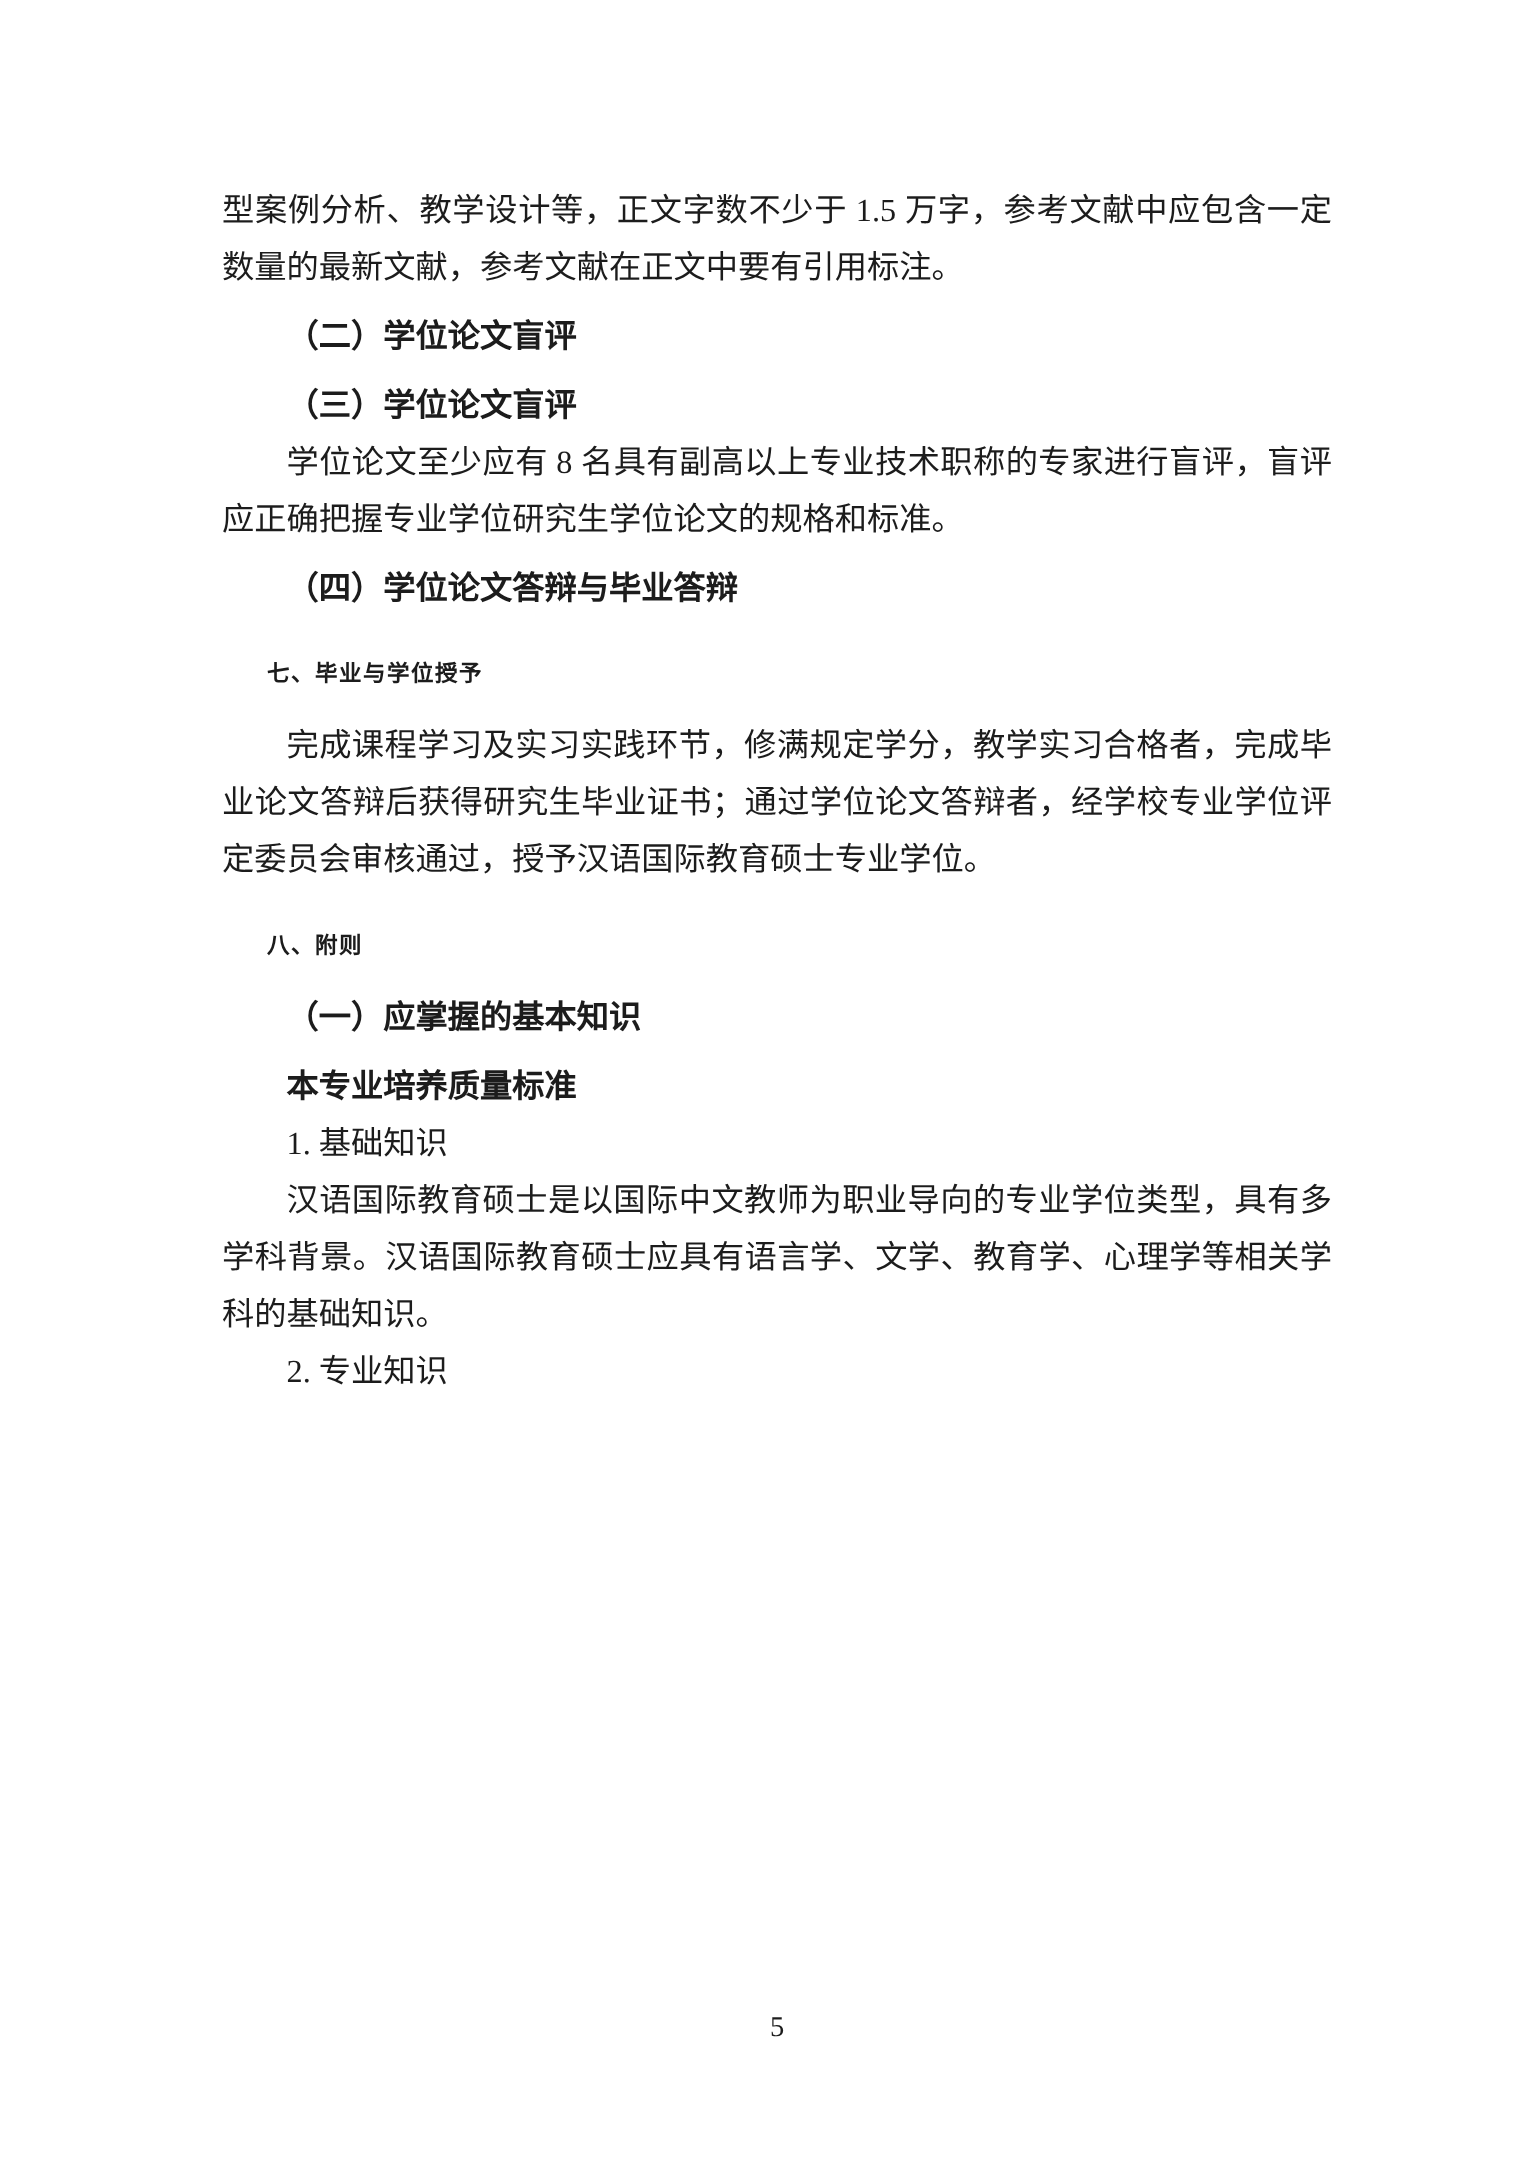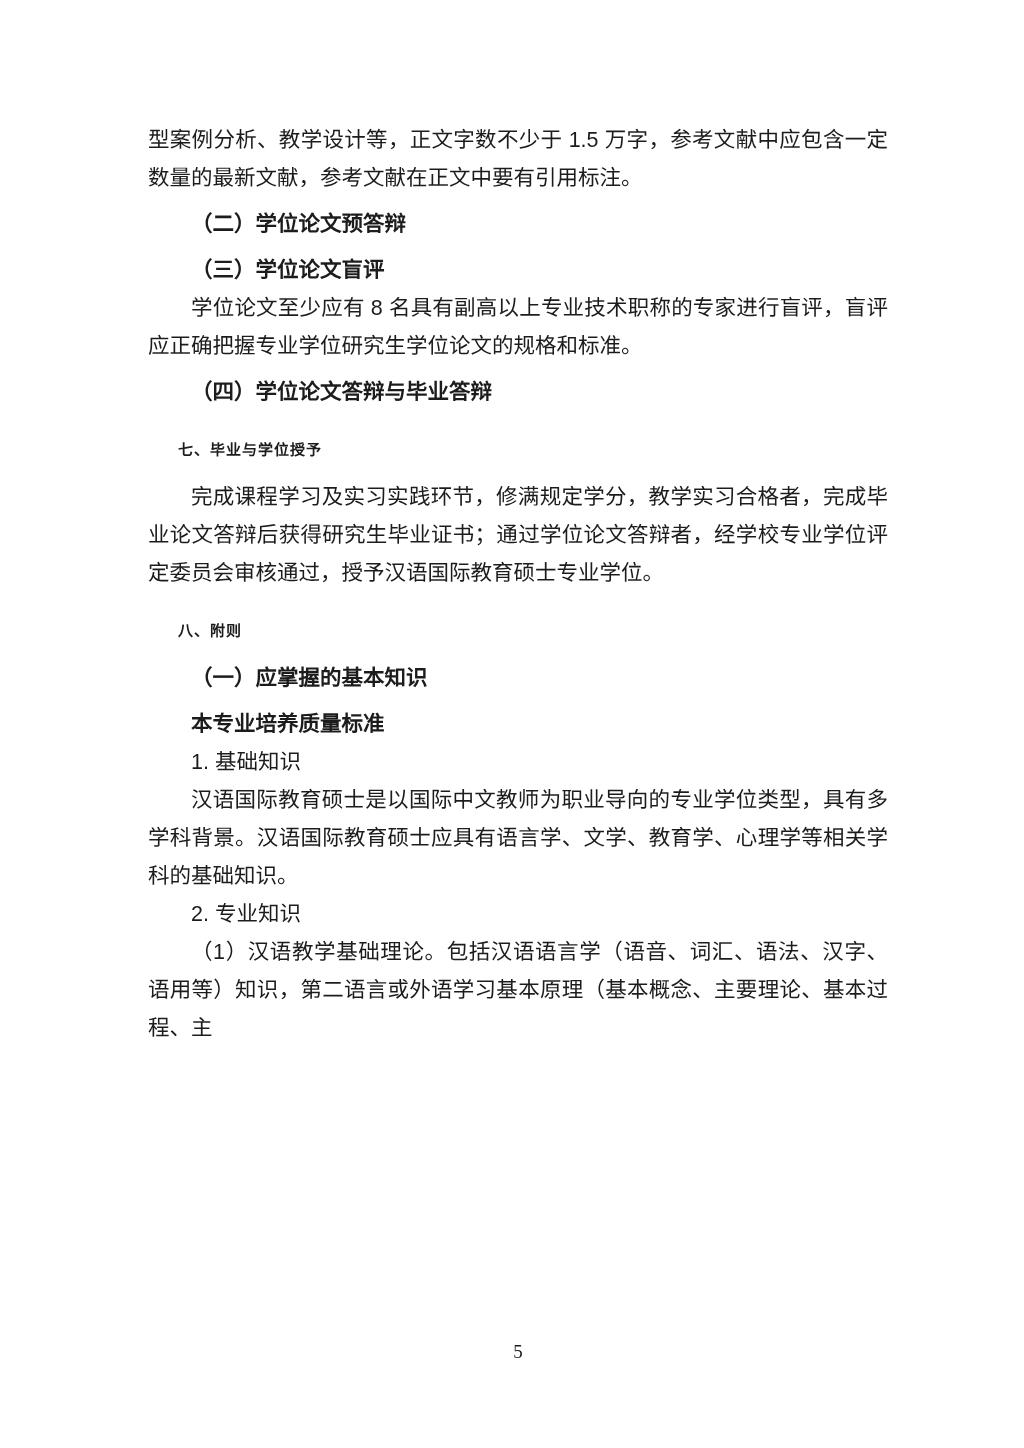--- a/index.html
+++ b/index.html
@@ -16,21 +16,21 @@
     color: #1c1c1c;
     overflow: hidden;
   }
   .content {
     position: absolute;
     left: 148px;
     top: 121px;
     width: 740px;
   }
   .body-para {
-    font-family: Liberation Sans, sans-serif;
+    font-family: Liberation Serif, serif;
     font-size: 21.5px;
     line-height: 38px;
     text-align: justify;
     text-justify: inter-character;
     text-indent: 2em;
     margin: 0;
   }
   .body-para.no-indent {
     text-indent: 0;
   }
@@ -64,35 +64,34 @@
   }
 </style>
 </head>
 <body>
 
 <div class="page">
   <div class="content">
 
     <p class="body-para no-indent">型案例分析、教学设计等，正文字数不少于 1.5 万字，参考文献中应包含一定数量的最新文献，参考文献在正文中要有引用标注。</p>
 
-    <h3 class="sub-heading">（二）学位论文预答辩</h3>
+    <h3 class="sub-heading">（二）学位论文盲评</h3>
 
     <h3 class="sub-heading">（三）学位论文盲评</h3>
     <p class="body-para">学位论文至少应有 8 名具有副高以上专业技术职称的专家进行盲评，盲评应正确把握专业学位研究生学位论文的规格和标准。</p>
 
     <h3 class="sub-heading">（四）学位论文答辩与毕业答辩</h3>
 
     <h2 class="section-heading">七、毕业与学位授予</h2>
     <p class="body-para">完成课程学习及实习实践环节，修满规定学分，教学实习合格者，完成毕业论文答辩后获得研究生毕业证书；通过学位论文答辩者，经学校专业学位评定委员会审核通过，授予汉语国际教育硕士专业学位。</p>
 
     <h2 class="section-heading">八、附则</h2>
     <h3 class="sub-heading">（一）应掌握的基本知识</h3>
     <h3 class="sub-heading">本专业培养质量标准</h3>
 
     <p class="body-para">1. 基础知识</p>
     <p class="body-para">汉语国际教育硕士是以国际中文教师为职业导向的专业学位类型，具有多学科背景。汉语国际教育硕士应具有语言学、文学、教育学、心理学等相关学科的基础知识。</p>
     <p class="body-para">2. 专业知识</p>
-    <p class="body-para">（1）汉语教学基础理论。包括汉语语言学（语音、词汇、语法、汉字、语用等）知识，第二语言或外语学习基本原理（基本概念、主要理论、基本过程、主</p>
 
   </div>
 
   <div class="page-footer">5</div>
 </div>
 
 </body></html>

